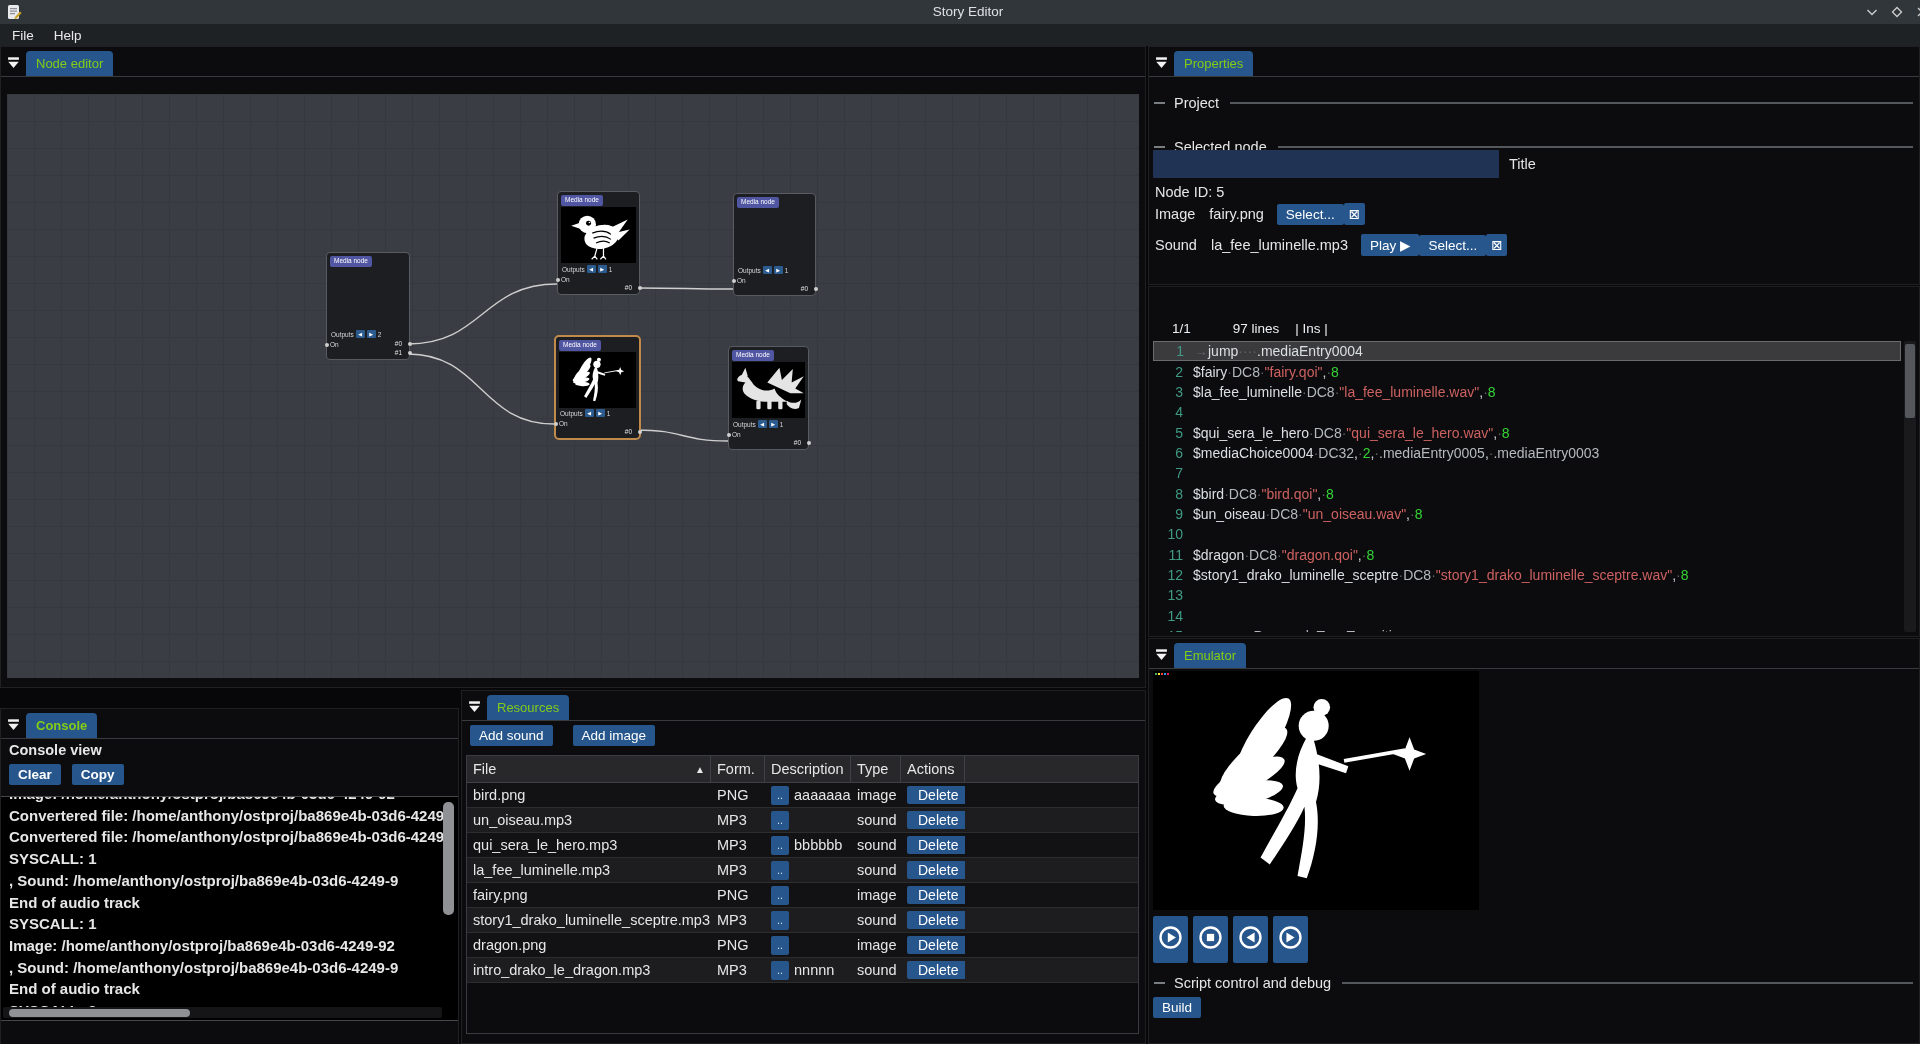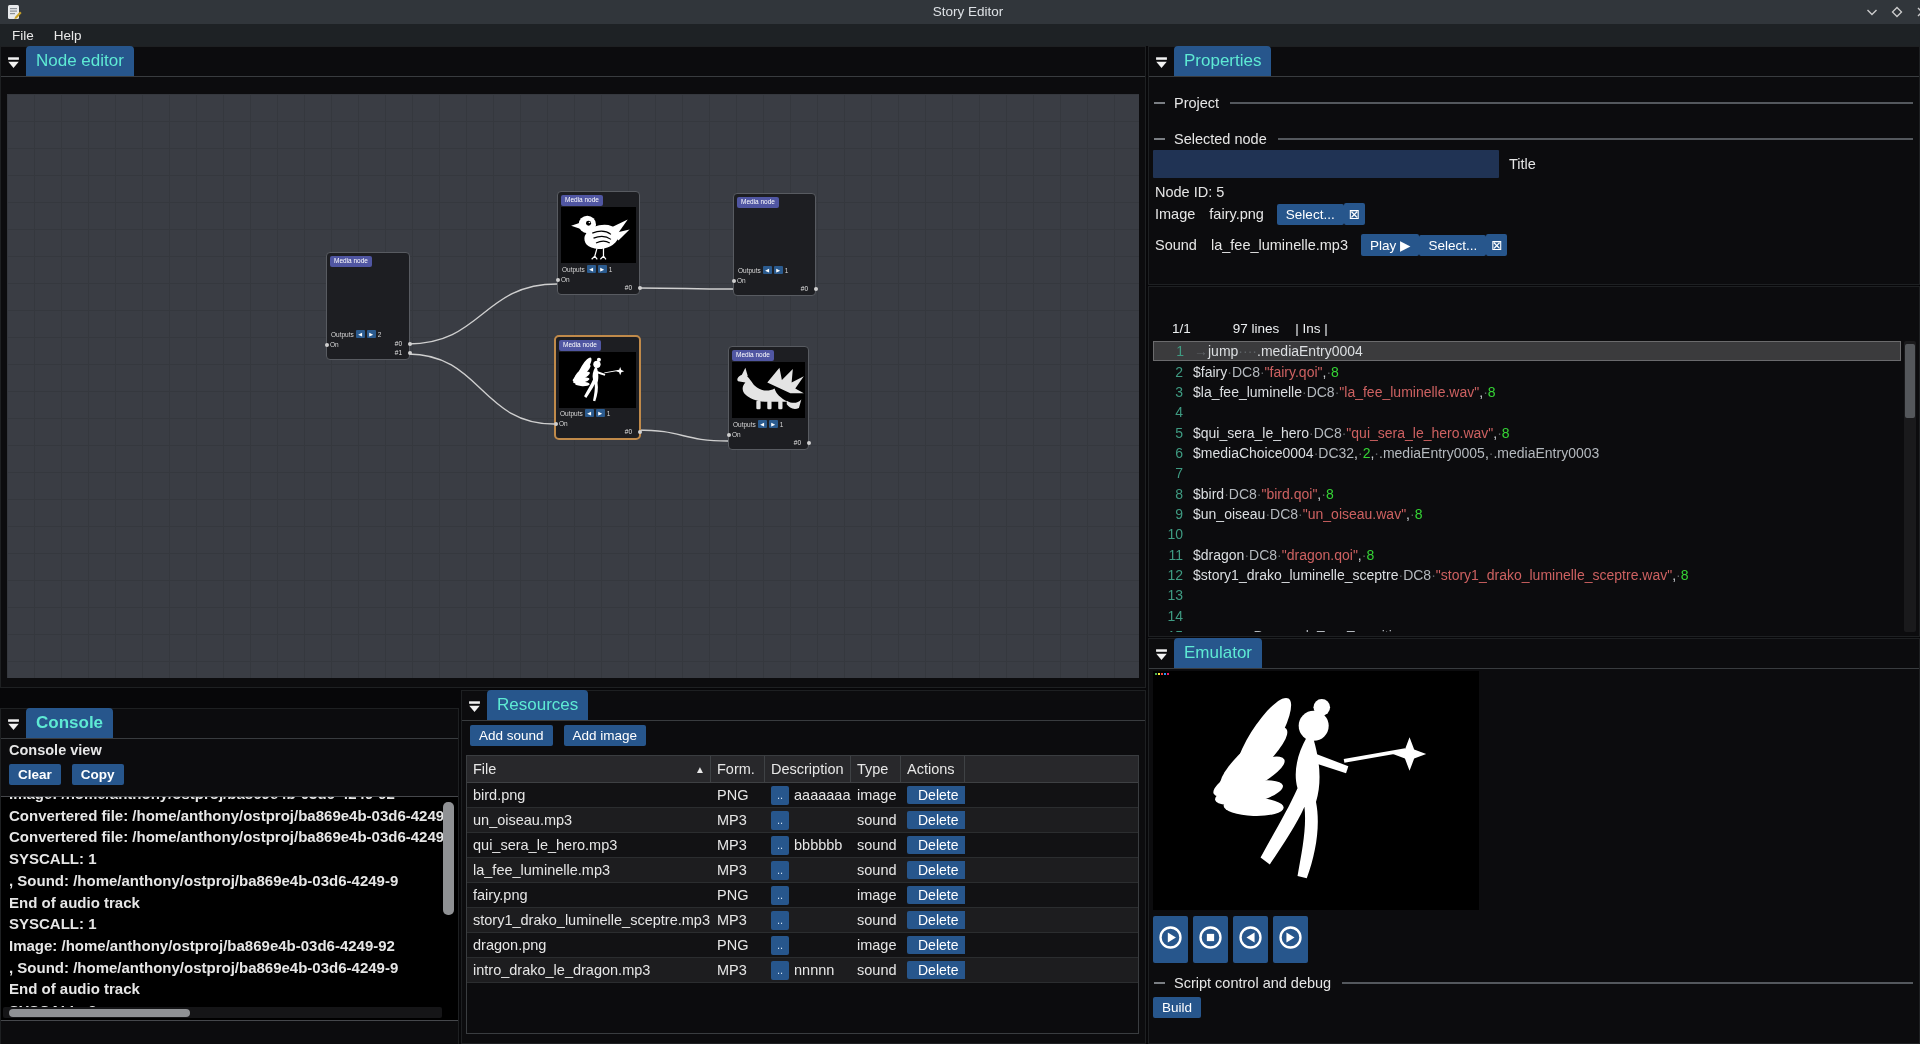--- a/index.html
+++ b/index.html
@@ -21,21 +21,21 @@
   .panel{position:absolute;background:#0c0c0e;border:1px solid #1e2022;box-sizing:border-box;}
   #p-node{left:0;top:46px;width:1146px;height:642px;}
   #p-console{left:0;top:708px;width:459px;height:354px;font-weight:bold;}
   #p-resources{left:461px;top:690px;width:685px;height:354px;}
   #p-props{left:1148px;top:46px;width:772px;height:239px;}
   #p-code{left:1148px;top:286px;width:772px;height:351px;}
   #p-emu{left:1148px;top:638px;width:772px;height:406px;}
 
   .tabbar{height:29px;border-bottom:1px solid #393c3f;display:flex;align-items:flex-end;padding-left:4px;}
   .collapse{width:13px;height:13px;margin:0 6px 8px 2px;flex:none;}
-  .tab{background:var(--tab-blue,#27568c);color:#5eead4;font-size:17px;padding:5px 10px 5px;
+  .tab{background:var(--tab-blue,#27568c);color:#84cc16;font-size:13px;padding:5px 10px 5px;
        border-radius:4px 4px 0 0;}
 
   .btn{display:inline-block;background:var(--btn-blue,#27568c);color:#fff;font-size:13.5px;
        padding:3px 9px;border-radius:2px;white-space:nowrap;}
   .btn.sq{padding:3px 5px;}
 
   
   #canvas{position:absolute;left:6px;top:47px;width:1132px;height:584px;background-color:#3a3d44;
      background-image:linear-gradient(#35383e 1px,transparent 1px),
                       linear-gradient(90deg,#35383e 1px,transparent 1px);
@@ -90,21 +90,21 @@
   .console-view{position:absolute;left:0;top:87px;right:0;bottom:40px;background:#000;
       border-top:1px solid #46484c;border-bottom:1px solid #46484c;overflow:hidden;
       font-size:15px;line-height:21.7px;padding:1px 0 0 8px;white-space:nowrap;box-sizing:border-box;}
   .console-line{overflow:hidden;}
   .console-line.partial{margin-top:-15px;}
   .c-vthumb{position:absolute;right:4px;top:93px;width:11px;height:113px;background:#8f9194;border-radius:5px;}
   .c-hscroll{position:absolute;left:2px;right:16px;bottom:3px;height:11px;background:#151517;border-radius:2px;}
   .c-hthumb{position:absolute;left:6px;top:1.5px;width:181px;height:8px;background:#8f9194;border-radius:4px;}
 
   
-  .res-btns{position:absolute;left:8px;top:34px;display:flex;gap:11px;}
+  .res-btns{position:absolute;left:8px;top:34px;display:flex;gap:20px;}
   .res-table{position:absolute;left:4px;top:64px;right:6px;bottom:9px;border:1px solid #3a3d40;
       font-size:14.5px;overflow:hidden;}
   .res-grid{display:grid;grid-template-columns:244px 54px 86px 50px 64px 1fr;align-items:center;}
   .res-header{background:#28282b;height:26px;border-bottom:1px solid #3e4043;}
   .res-header>div{position:relative;padding-left:6px;border-right:1px solid #3f4245;height:100%;
       display:flex;align-items:center;box-sizing:border-box;}
   .res-header>div:last-child{border-right:none;}
   .sort-glyph{position:absolute;right:5px;font-size:10px;color:#e8e8e8;}
   .res-row{height:24px;border-bottom:1px solid #2b2d2f;}
   .res-row:nth-child(even){background:#1d1d1f;}
@@ -461,21 +461,21 @@
             <rect x="1" y="1.2" width="10" height="2.3"></rect>
             <path d="M1.2 5.4 h9.6 L6 11 Z"></path>
           </svg></span>
       <span class="tab">Properties</span>
     </div>
     <div class="group" style="top:48px;">
       <span class="dash"></span>
       <span class="grp-label">Project</span>
       <span class="rule"></span>
     </div>
-    <div class="group" style="top:84px;justify-content:center;">
+    <div class="group" style="top:92px;justify-content:center;">
       <span class="dash"></span>
       <span class="grp-label">Selected node</span>
       <span class="rule"></span>
     </div>
     <div class="title-row">
       <input class="text-input" value="" style="">
       <span class="title-label">Title</span>
     </div>
     <div class="prop-line" style="top:137px;">Node ID: 5</div>
     <div class="prop-line" style="top:156px;">

